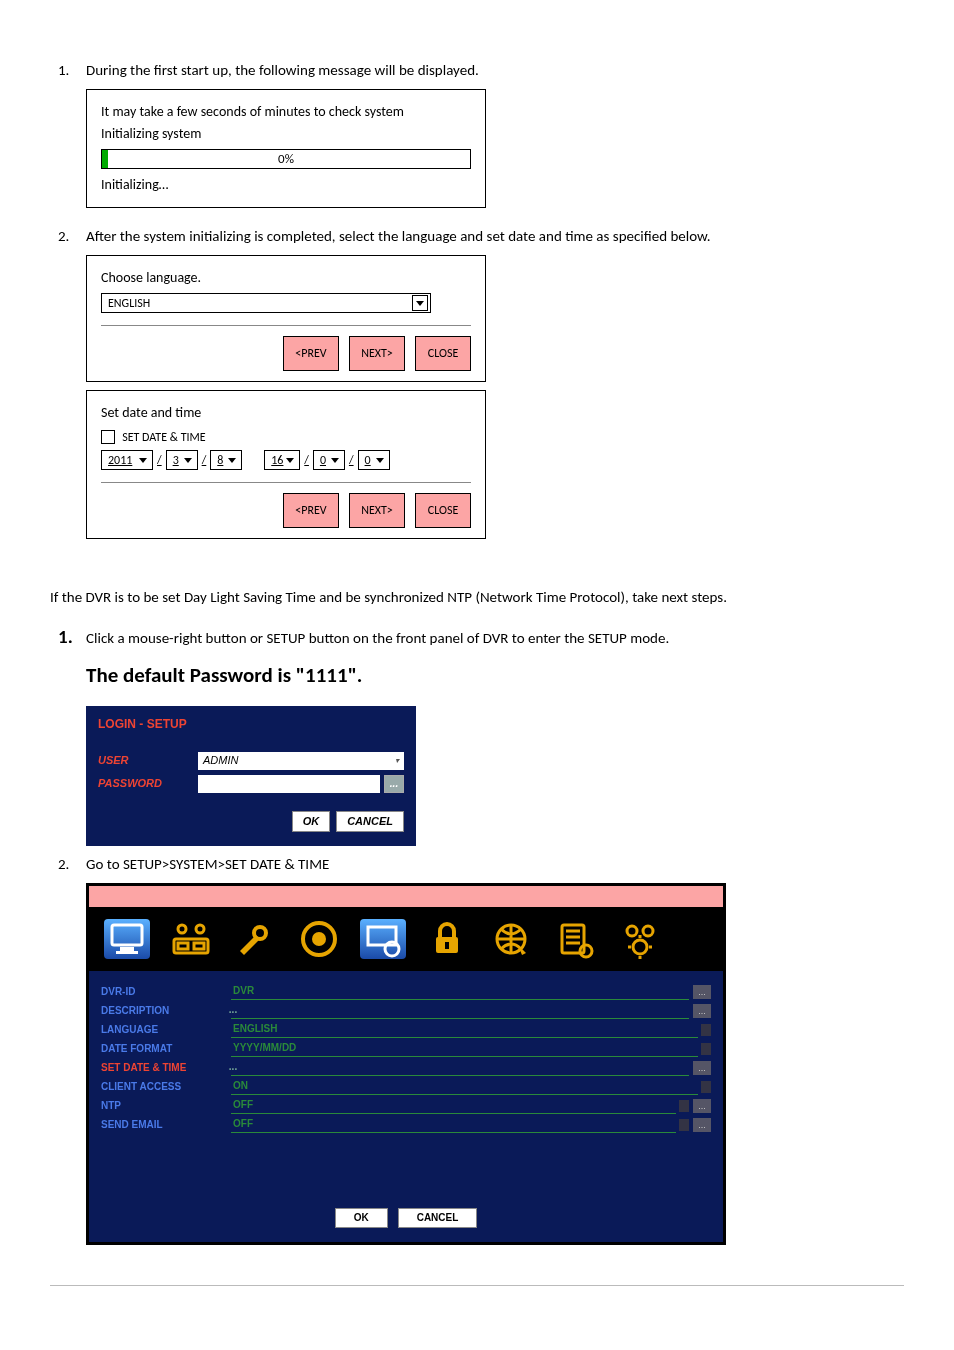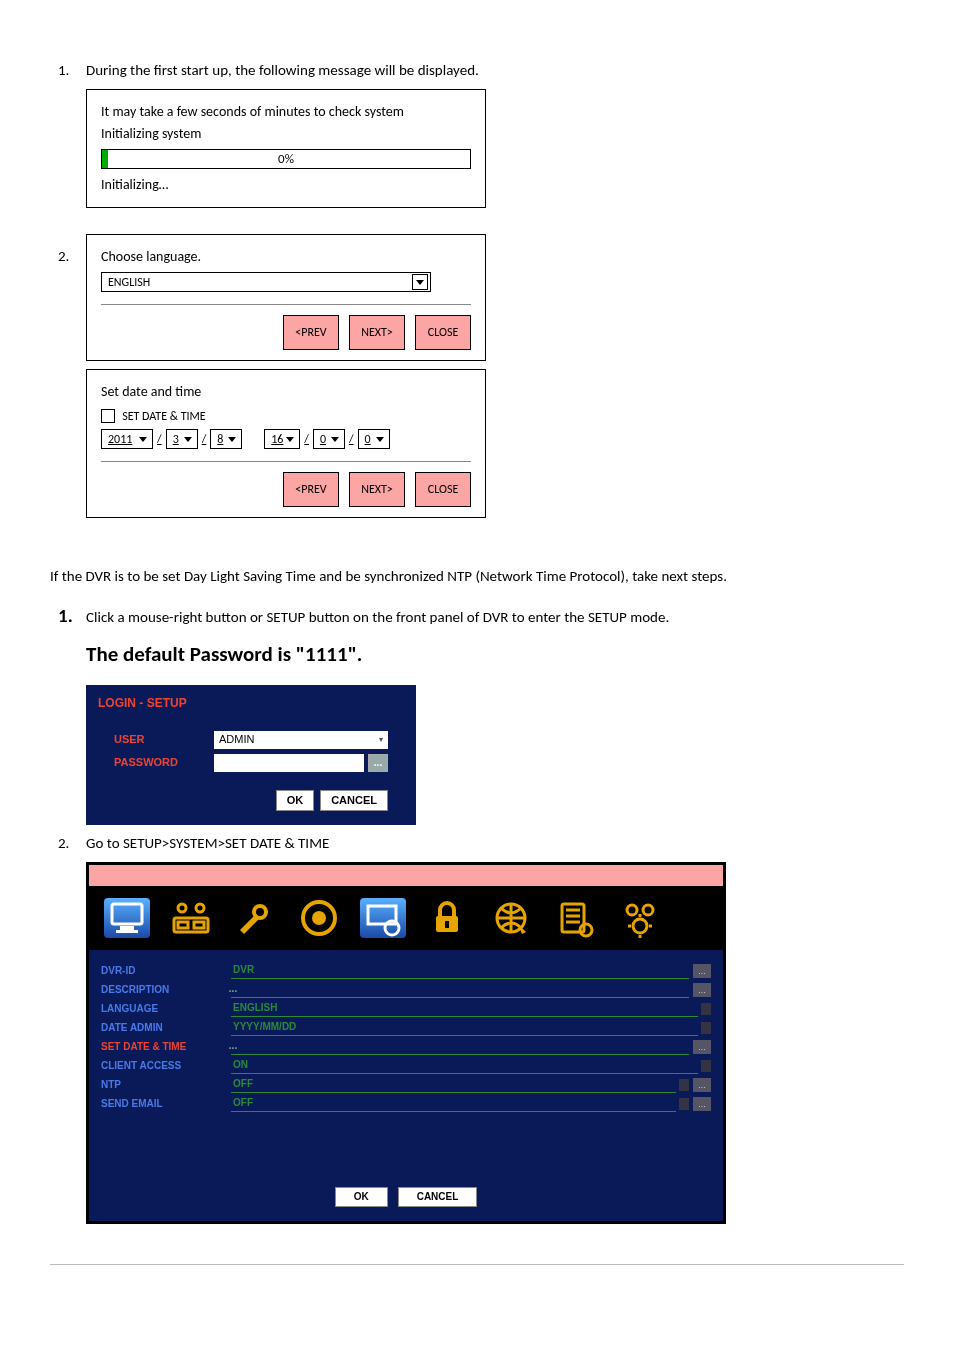--- a/index.html
+++ b/index.html
@@ -99,21 +99,21 @@
     background: #0a1a58;
     color: #fff;
     font-family: Arial, sans-serif;
     font-size: 12px;
     padding: 0;
     margin-bottom: 8px;
   }
   .login-box .title {
     color: #e43; font-weight: bold; padding: 10px 12px 8px; font-size: 12px;
   }
-  .login-box .body { padding: 6px 28px 14px; }
+  .login-box .body { padding: 6px 12px 14px; font-style: italic; }
   .lb-row { display: flex; align-items: center; margin: 5px 0; }
   .lb-row .lbl { width: 100px; color: #e43; font-weight: bold; font-size: 11px; }
   .lb-input {
     flex: 1; background: #fff; color: #000; border: 1px solid #fff; height: 18px;
     font-size: 11px; padding: 0 4px; display: flex; align-items: center; justify-content: space-between;
   }
   .lb-more {
     width: 20px; height: 18px; background: #9aa; border: 1px solid #aaa; margin-left: 4px;
     display: flex; align-items: center; justify-content: center; font-size: 10px; font-weight: bold;
   }
@@ -186,20 +186,21 @@
           <div class="pct">0%</div>
         </div>
         <div class="dlg-line">Initializing…</div>
       </div>
     </div>
   </li>
 
   <li>
     <span class="num">2.</span>
     <div class="content">
+      <div>After the system initializing is completed, select the language and set date and time as specified below.</div>
 
       <div class="dialog">
         <div class="dlg-line">Choose language.</div>
         <div style="margin-top:6px;">
           <div class="select full">
             <span>ENGLISH</span>
             <span class="caret boxed">
                 <span class="caret-tri"></span>
               </span>
           </div>
@@ -432,21 +433,21 @@
               <div class="sp-more">...</div>
             </div>
             <div class="sp-row">
               <div class="lbl">LANGUAGE</div>
               <div class="sp-val">
                 <span>ENGLISH</span>
               </div>
               <div class="sp-dd"></div>
             </div>
             <div class="sp-row">
-              <div class="lbl">DATE ADMIN</div>
+              <div class="lbl">DATE FORMAT</div>
               <div class="sp-val">
                 <span>YYYY/MM/DD</span>
               </div>
               <div class="sp-dd"></div>
             </div>
             <div class="sp-row">
               <div class="lbl hot">SET DATE &amp; TIME</div>
               <div class="sp-val" style="justify-content: center; position: relative;">
                 <span style="position: absolute; left: 4px;"></span>
                 <span style="position: relative; left: -50%; color: rgb(119, 170, 153);">...</span>

